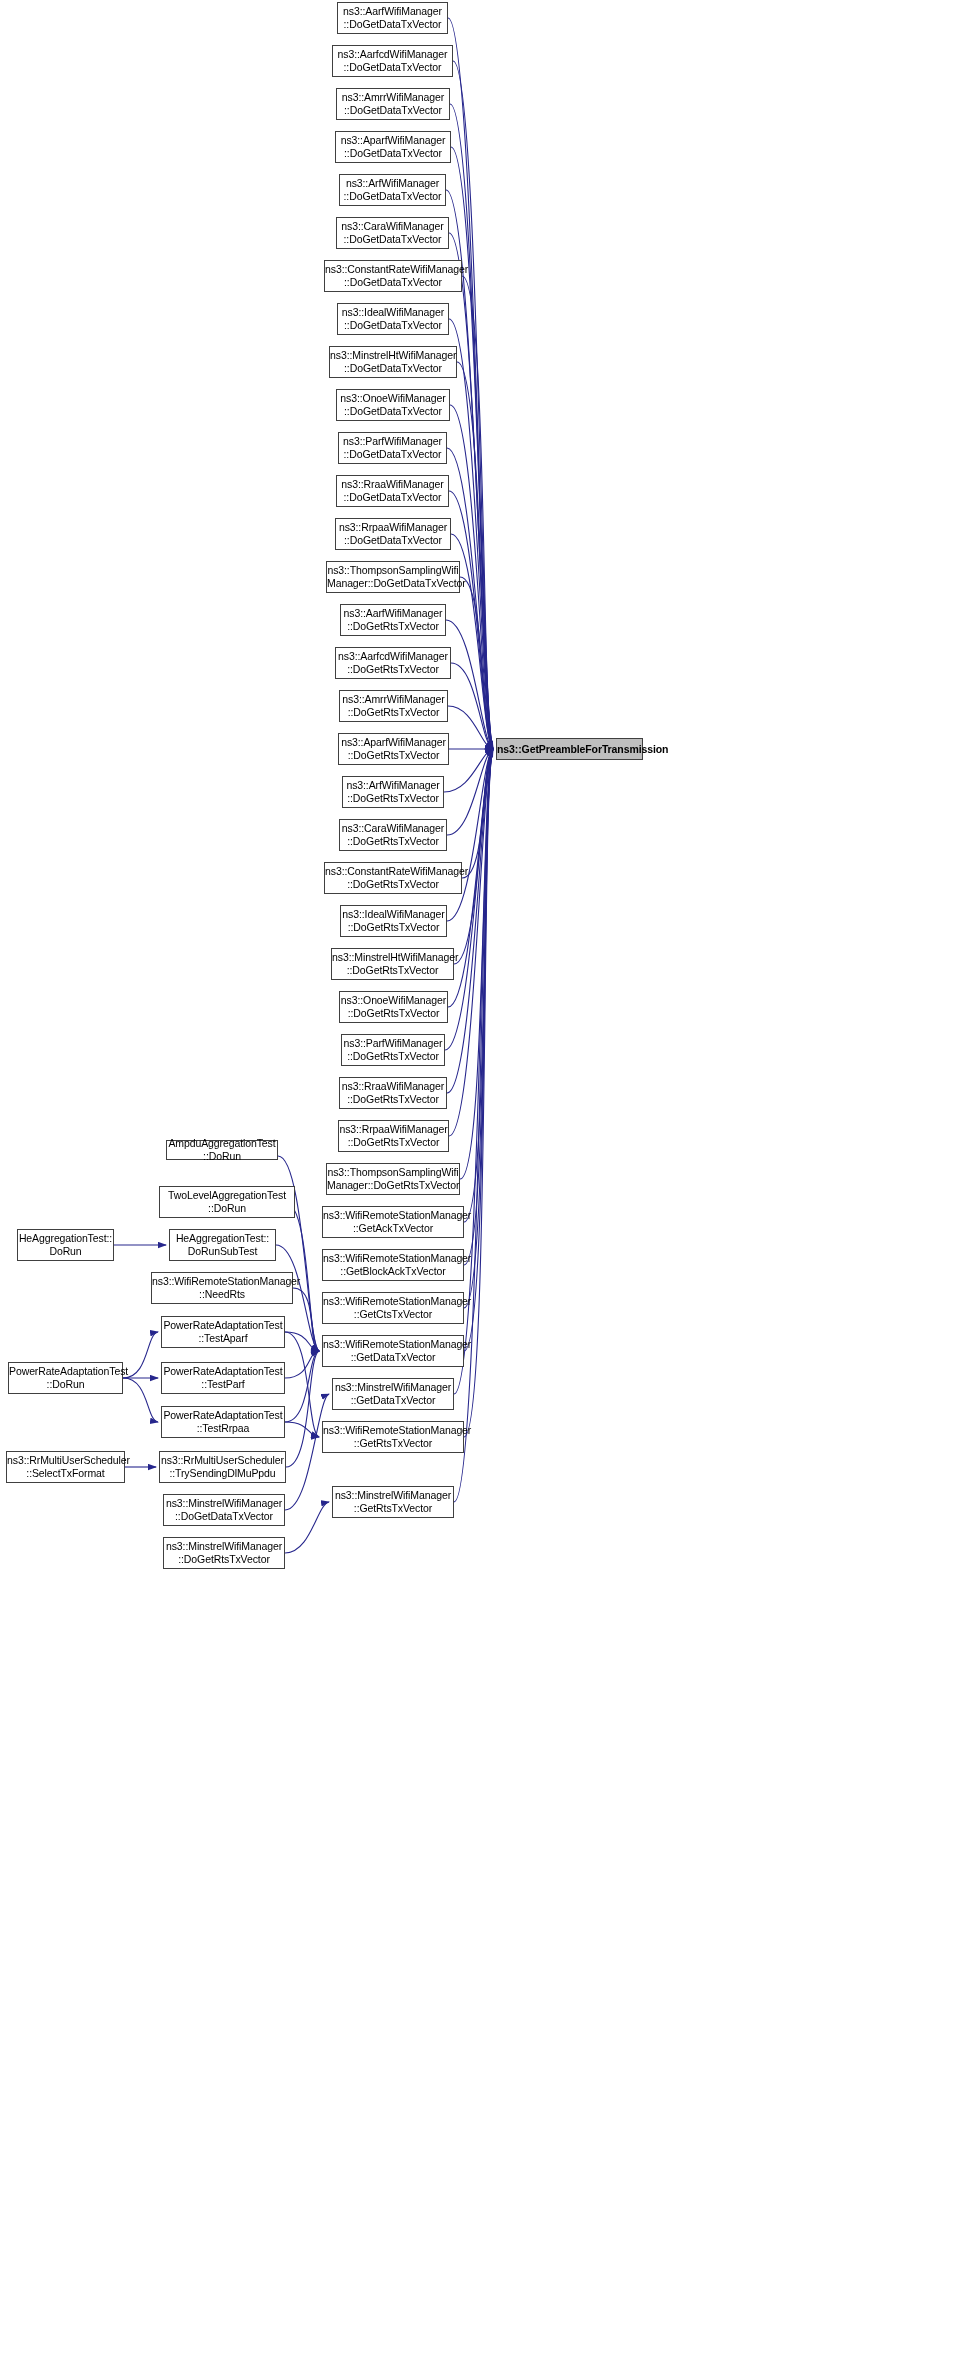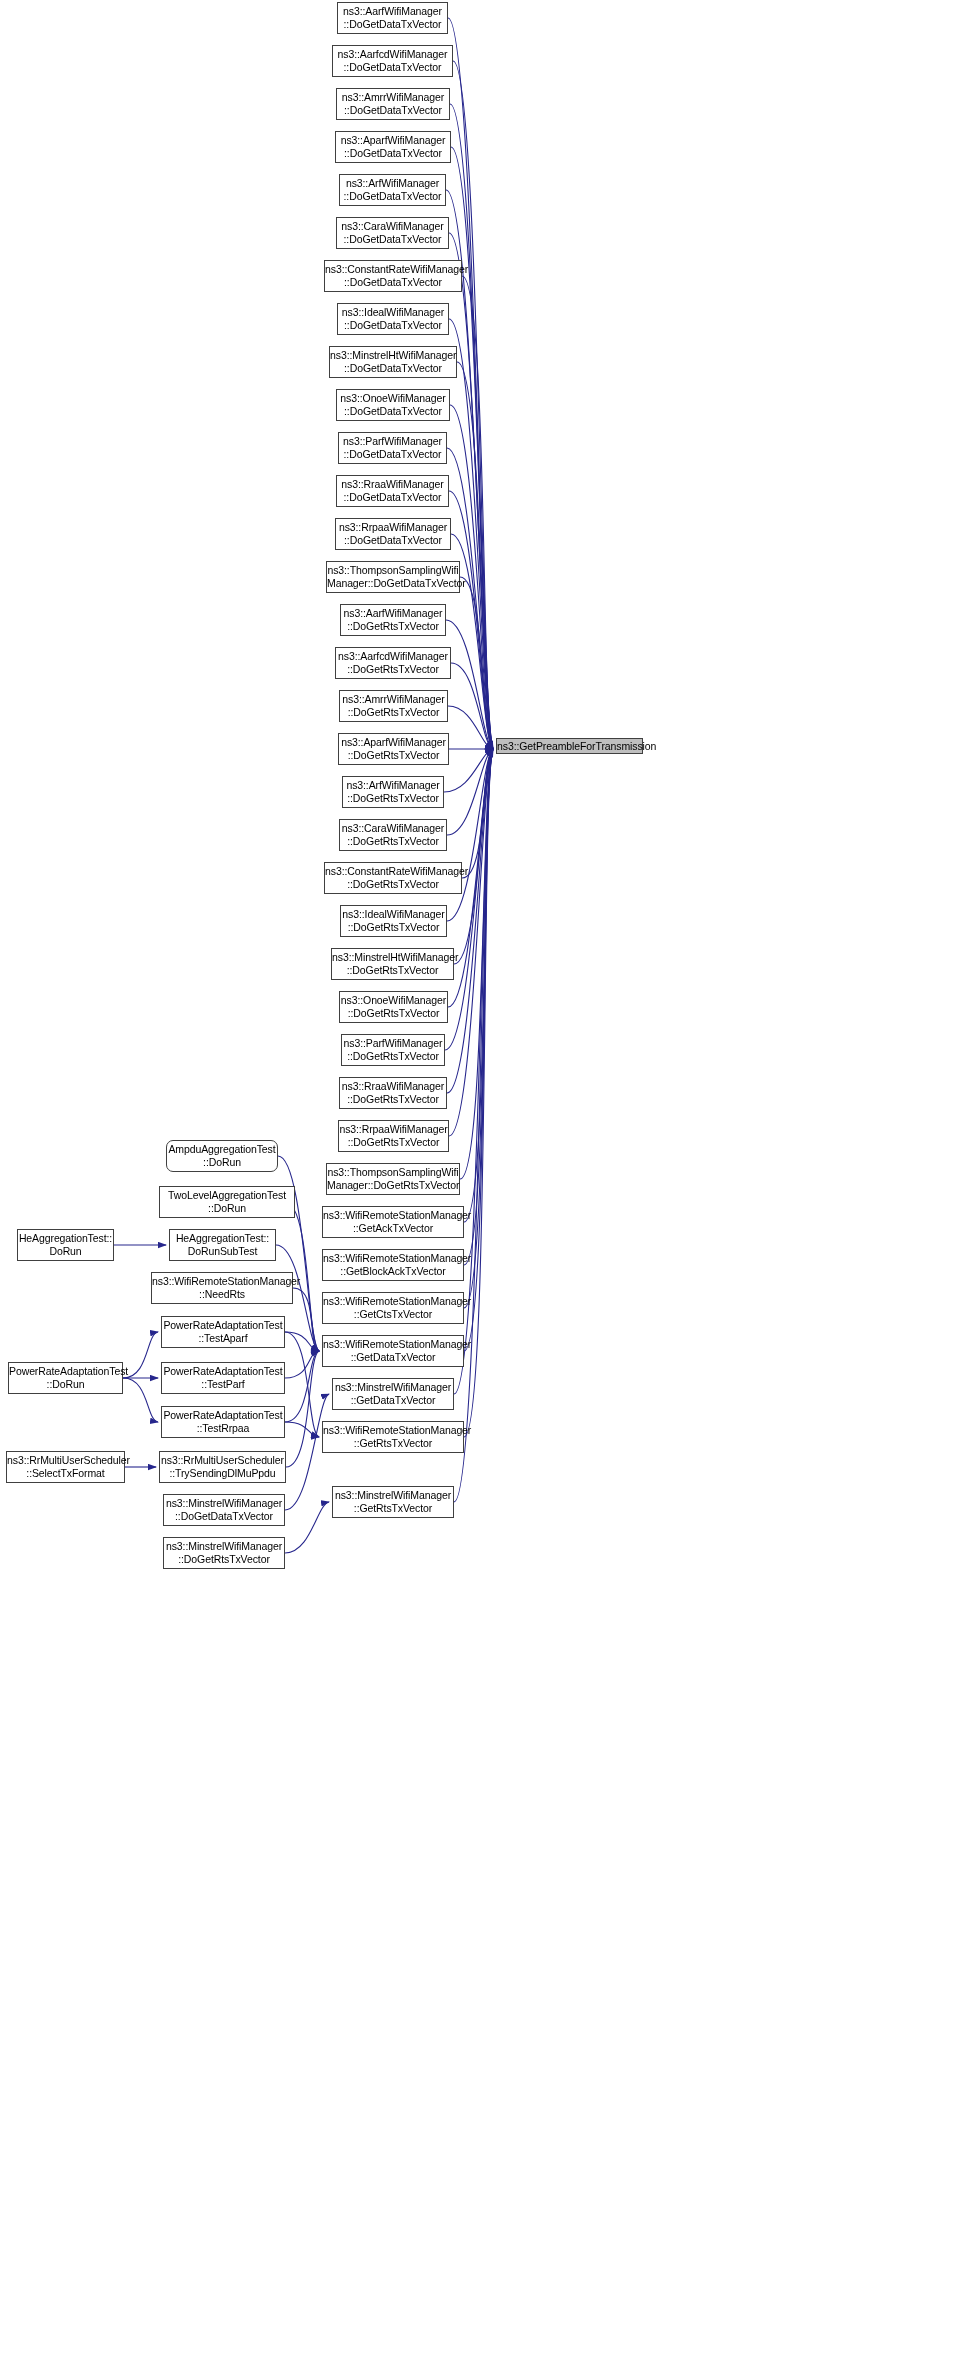--- a/index.html
+++ b/index.html
@@ -89,21 +89,21 @@
         <path d="M285,1332 C311,1332 307,1432.8 319,1437" marker-end="url(#arr)"></path>
         <path d="M285,1422 C311,1422 307,1436.4 319,1437" marker-end="url(#arr)"></path>
         <path d="M114,1245 L166,1245" marker-end="url(#arr)"></path>
         <path d="M123,1378 C149,1378 146,1333.84 158,1332" marker-end="url(#arr)"></path>
         <path d="M123,1378 L158,1378" marker-end="url(#arr)"></path>
         <path d="M123,1378 C149,1378 146,1420.24 158,1422" marker-end="url(#arr)"></path>
         <path d="M125,1467 L156,1467" marker-end="url(#arr)"></path>
       </g>
   </svg>
   <div id="node-layer">
-      <div class="node center" style="left: 496px; top: 738px; width: 147px; height: 16px;"><span>ns3::GetPreambleForTransmission</span></div>
+      <div class="node center" style="left: 496px; top: 738px; width: 147px; height: 22px; font-weight: bold;"><span>ns3::GetPreambleForTransmission</span></div>
       <div class="node" style="left: 337px; top: 2px; width: 111px; height: 32px;"><span>ns3::AarfWifiManager
 ::DoGetDataTxVector</span></div>
       <div class="node" style="left: 332px; top: 45px; width: 121px; height: 32px;"><span>ns3::AarfcdWifiManager
 ::DoGetDataTxVector</span></div>
       <div class="node" style="left: 336px; top: 88px; width: 114px; height: 32px;"><span>ns3::AmrrWifiManager
 ::DoGetDataTxVector</span></div>
       <div class="node" style="left: 335px; top: 131px; width: 116px; height: 32px;"><span>ns3::AparfWifiManager
 ::DoGetDataTxVector</span></div>
       <div class="node" style="left: 339px; top: 174px; width: 107px; height: 32px;"><span>ns3::ArfWifiManager
 ::DoGetDataTxVector</span></div>
@@ -160,21 +160,21 @@
       <div class="node" style="left: 322px; top: 1292px; width: 142px; height: 32px;"><span>ns3::WifiRemoteStationManager
 ::GetCtsTxVector</span></div>
       <div class="node" style="left: 322px; top: 1335px; width: 142px; height: 32px;"><span>ns3::WifiRemoteStationManager
 ::GetDataTxVector</span></div>
       <div class="node" style="left: 332px; top: 1378px; width: 122px; height: 32px;"><span>ns3::MinstrelWifiManager
 ::GetDataTxVector</span></div>
       <div class="node" style="left: 322px; top: 1421px; width: 142px; height: 32px;"><span>ns3::WifiRemoteStationManager
 ::GetRtsTxVector</span></div>
       <div class="node" style="left: 332px; top: 1486px; width: 122px; height: 32px;"><span>ns3::MinstrelWifiManager
 ::GetRtsTxVector</span></div>
-      <div class="node" style="left: 166px; top: 1140px; width: 112px; height: 32px; border-radius: 7px;"><span>AmpduAggregationTest
+      <div class="node" style="left: 166px; top: 1140px; width: 112px; height: 20px;"><span>AmpduAggregationTest
 ::DoRun</span></div>
       <div class="node" style="left: 159px; top: 1186px; width: 136px; height: 32px;"><span>TwoLevelAggregationTest
 ::DoRun</span></div>
       <div class="node" style="left: 169px; top: 1229px; width: 107px; height: 32px;"><span>HeAggregationTest::
 DoRunSubTest</span></div>
       <div class="node" style="left: 151px; top: 1272px; width: 142px; height: 32px;"><span>ns3::WifiRemoteStationManager
 ::NeedRts</span></div>
       <div class="node" style="left: 161px; top: 1316px; width: 124px; height: 32px;"><span>PowerRateAdaptationTest
 ::TestAparf</span></div>
       <div class="node" style="left: 161px; top: 1362px; width: 124px; height: 32px;"><span>PowerRateAdaptationTest

